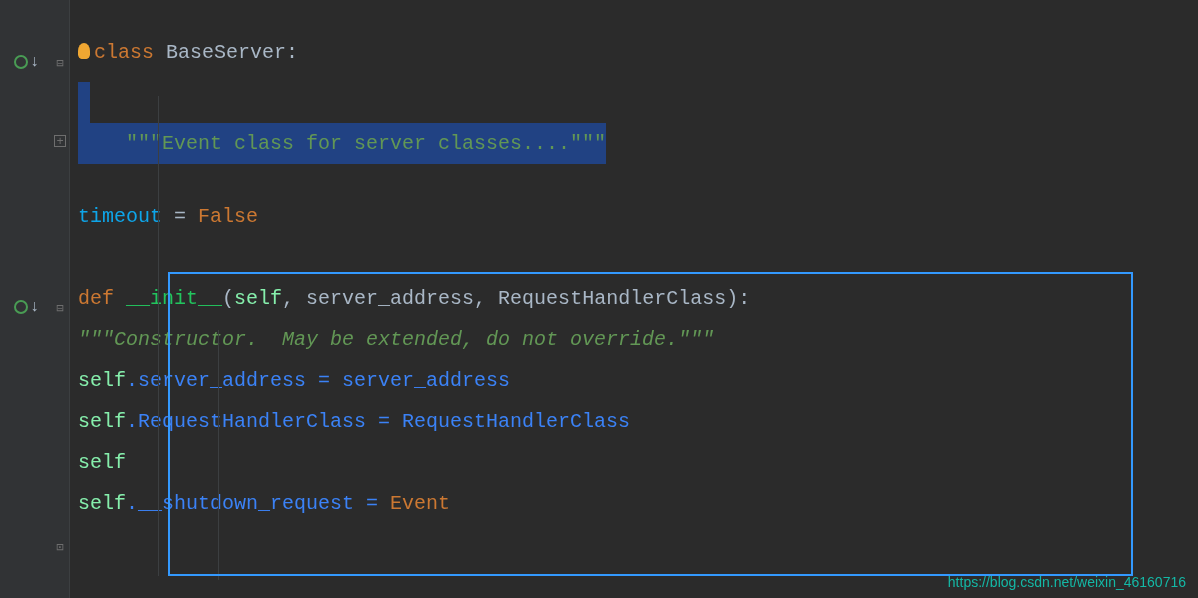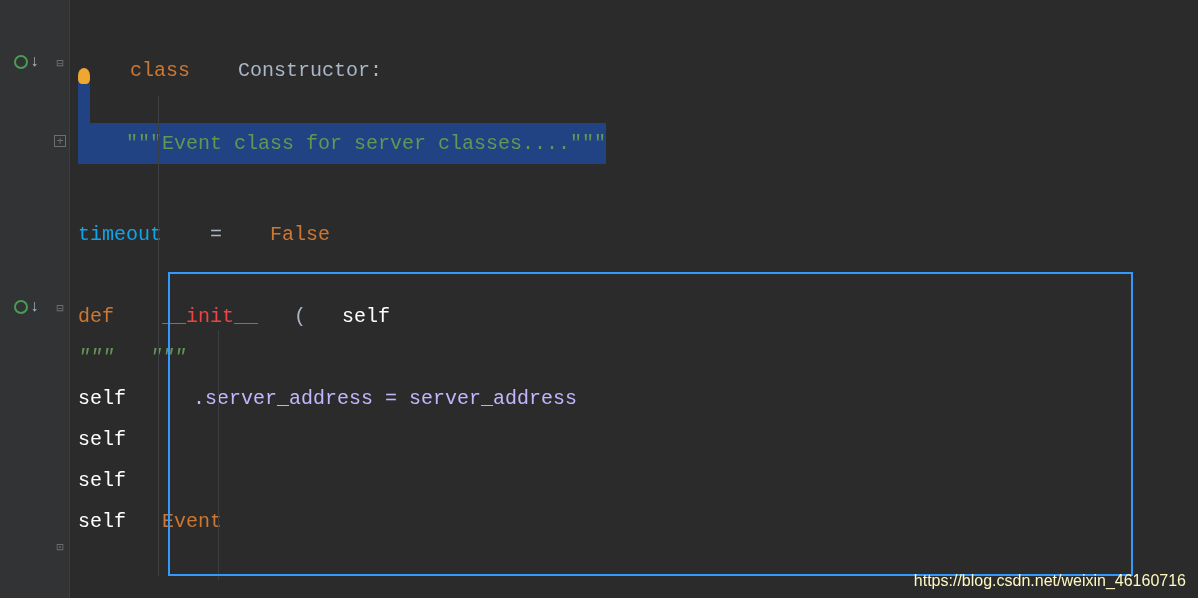--- a/index.html
+++ b/index.html
@@ -59,36 +59,35 @@
   .editor {
     position: absolute;
     left: 70px;
     top: 0;
     right: 0;
     bottom: 0;
   }
   .line {
     height: 41px;
     display: flex;
-    align-items: flex-end;
+    align-items: flex-start;
     white-space: pre;
     padding-left: 8px;
-    gap: 36px;
   }
   .blank { height: 41px; }
   .kw { color: #cc7832; }
   .cls { color: #a9b7c6; }
   .txt { color: #0ea5e9; }
   .const { color: #cc7832; }
-  .fn { color: #ef4444; }
+  .fn { color: #22c55e; }
   .param { color: #a9b7c6; }
   .doc { color: #629755; font-style: italic; }
   .str { color: #629755; }
-  .self { color: #ffffff; }
-  .attr { color: #c4b5fd; margin-left: 31px; }
+  .self { color: #86efac; }
+  .attr { color: #3b82f6; }
   .punc { color: #a9b7c6; }
   .bulb {
     display: inline-block;
     width: 12px;
     height: 16px;
     background: #f0a732;
     border-radius: 50% 50% 30% 30%;
     margin-right: 4px;
     position: relative;
     top: 2px;
@@ -105,22 +104,22 @@
     left: 98px;
     top: 272px;
     width: 965px;
     height: 304px;
     pointer-events: none;
   }
   .watermark {
     position: absolute;
     right: 12px;
     bottom: 8px;
-    color: #fef9c3;
-    font-size: 16px;
+    color: #14b8a6;
+    font-size: 14px;
     font-family: Arial, sans-serif;
   }
   .indent-guide {
     position: absolute;
     width: 1px;
     background: #3c3f41;
   }
   .ig1 { left: 88px; top: 96px; height: 480px; }
   .ig2 { left: 148px; top: 330px; height: 250px; }
 </style>
@@ -141,40 +140,40 @@
   <div class="fold fold-minus-2">⊟</div>
   <div class="fold fold-end">⊡</div>
 </div>
 
 <div class="editor">
   <div class="indent-guide ig1"></div>
   <div class="indent-guide ig2"></div>
 
   <div class="blank"></div>
 
-  <div class="line"><span class="bulb"></span><span class="kw">class</span><span class="cls"> Constructor:</span></div>
+  <div class="line"><span class="bulb"></span><span class="kw">class</span><span class="cls"> BaseServer:</span></div>
 
   <div class="line"><span class="sel"> </span></div>
 
   <div class="line"><span class="sel">    <span class="str">"""</span><span class="str">Event class for server classes....</span><span class="str">"""</span></span></div>
 
   <div class="blank"></div>
 
   <div class="line">    <span class="txt">timeout</span><span class="punc"> = </span><span class="const">False</span></div>
 
   <div class="blank"></div>
 
-  <div class="line">    <span class="kw">def</span><span class="fn"> __init__</span><span class="punc">(</span><span class="self">self</span></div>
+  <div class="line">    <span class="kw">def</span><span class="fn"> __init__</span><span class="punc">(</span><span class="self">self</span><span class="param">, server_address, RequestHandlerClass):</span></div>
 
-  <div class="line">        <span class="doc">"""</span><span class="doc">"""</span></div>
+  <div class="line">        <span class="doc">"""</span><span class="doc">Constructor.  May be extended, do not override.</span><span class="doc">"""</span></div>
 
   <div class="line">        <span class="self">self</span><span class="attr">.server_address = server_address</span></div>
 
-  <div class="line">        <span class="self">self</span></div>
+  <div class="line">        <span class="self">self</span><span class="attr">.RequestHandlerClass = RequestHandlerClass</span></div>
 
   <div class="line">        <span class="self">self</span></div>
 
-  <div class="line">        <span class="self">self</span><span class="const">Event</span></div>
+  <div class="line">        <span class="self">self</span><span class="attr">.__shutdown_request = </span><span class="const">Event</span></div>
 
   <div class="hi-box"></div>
 </div>
 
 <div class="watermark">https://blog.csdn.net/weixin_46160716</div>
 
 </body></html>

